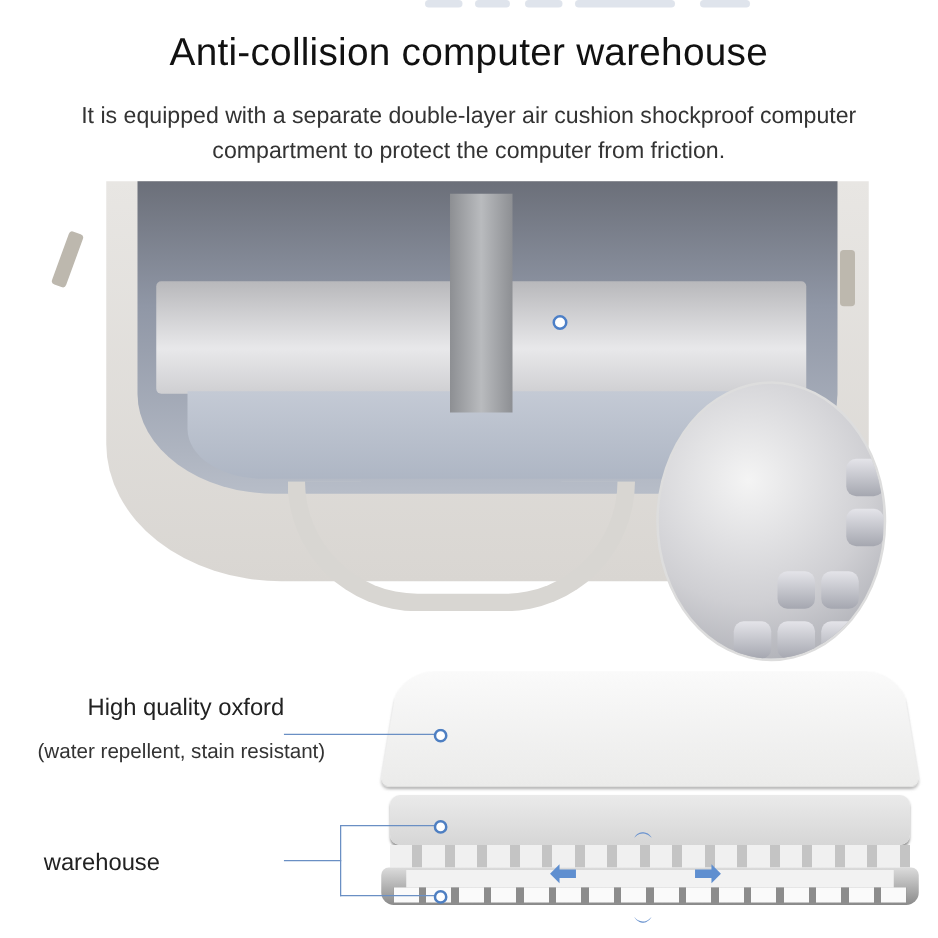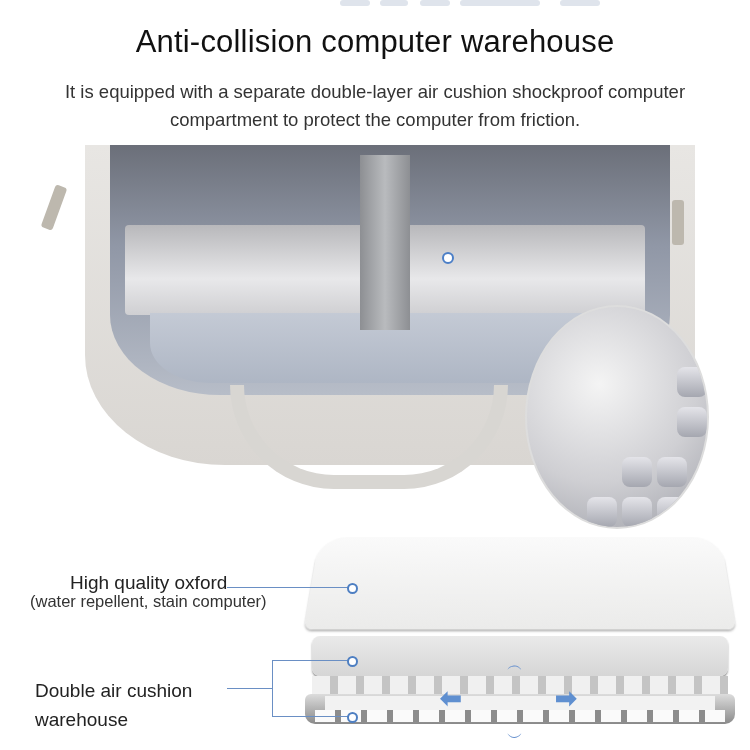--- a/index.html
+++ b/index.html
@@ -12,21 +12,21 @@
   .bag-body{position:absolute;left:45px;top:0;width:610px;height:320px;background:linear-gradient(#e8e6e3,#d9d6d2);border-radius:0 0 140px 140px/0 0 110px 110px;}
   .bag-inner{position:absolute;left:70px;top:0;width:560px;height:250px;background:linear-gradient(#6b6f79,#9097a6 40%,#b7bdc8);border-radius:0 0 110px 110px/0 0 80px 80px;}
   .laptop{position:absolute;left:85px;top:80px;width:520px;height:90px;background:linear-gradient(#b8b8bb,#e8e8ea 60%,#cfcfd2);border-radius:4px;}
   .lining{position:absolute;left:110px;top:168px;width:480px;height:70px;background:linear-gradient(#c4cad5,#aeb6c4);border-radius:0 0 60px 60px/0 0 40px 40px;}
   .strap{position:absolute;left:320px;top:10px;width:50px;height:175px;background:linear-gradient(90deg,#8d8f93,#b9bbbe 50%,#8d8f93);}
   .handle{position:absolute;left:190px;top:240px;width:250px;height:90px;border:14px solid #d8d6d2;border-top:none;border-radius:0 0 120px 120px;}
   .zip{position:absolute;width:12px;height:45px;background:#bdb8ae;border-radius:3px;}
   .marker{position:absolute;width:8px;height:8px;border-radius:50%;background:#fff;border:2px solid #4c7fc7;}
   .zoom-circle{position:absolute;left:485px;top:160px;width:180px;height:220px;border-radius:50%;background:radial-gradient(circle at 40% 35%,#f4f4f4,#cfcfd3 55%,#9ea0a8);border:2px solid #ddd;overflow:hidden;}
   .zoom-circle .pad{position:absolute;width:30px;height:30px;border-radius:8px;background:linear-gradient(#e4e4e9,#a5a7b0);}
-  .lbl1{position:absolute;left:70px;top:556px;font-size:19px;color:#222;margin-top:16px;}
+  .lbl1{position:absolute;left:70px;top:556px;font-size:19px;color:#222;}
   .lbl1b{position:absolute;left:30px;top:592px;font-size:16.5px;color:#333;}
   .lbl2{position:absolute;left:35px;top:676px;font-size:19px;line-height:29px;color:#222;}
   .line{position:absolute;background:#6a8fc4;}
   .dot{position:absolute;width:7px;height:7px;border-radius:50%;border:2px solid #4e7fc2;background:#fff;}
   .layer1{position:absolute;left:312px;top:533px;width:416px;height:97px;background:linear-gradient(#fafafa,#ebebea);border-radius:28px 28px 8px 8px;box-shadow:0 2px 2px #bbb;transform:perspective(400px) rotateX(18deg);}
   .layer2{position:absolute;left:312px;top:636px;width:416px;height:40px;background:linear-gradient(#eaeaea,#d6d6d6);border-radius:8px;box-shadow:0 2px 2px #999;}
   .layer3{position:absolute;left:312px;top:676px;width:416px;height:18px;background:repeating-linear-gradient(90deg,#f0f0f0 0 18px,#c4c4c4 18px 26px);}
   .layer4{position:absolute;left:305px;top:694px;width:430px;height:30px;background:linear-gradient(#dcdcdc,#8a8a8a);border-radius:6px 6px 10px 10px;}
   .layer4 .inner{position:absolute;left:20px;top:2px;width:390px;height:14px;background:#f2f2f2;}
   .layer4 .cells{position:absolute;left:10px;top:16px;width:410px;height:12px;background:repeating-linear-gradient(90deg,#fafafa 0 20px,#8c8c8c 20px 26px);}
@@ -62,23 +62,22 @@
       <div class="pad" style="left:130px;top:150px"></div>
     <div class="pad" style="left:60px;top:190px"></div>
       <div class="pad" style="left:95px;top:190px"></div>
       <div class="pad" style="left:130px;top:190px"></div>
     <div class="pad" style="left:150px;top:100px"></div>
       <div class="pad" style="left:150px;top:60px"></div>
   </div>
 </div>
 
 <div class="lbl1">High quality oxford</div>
-<div class="lbl1b">(water repellent, stain computer)</div>
+<div class="lbl1b">(water repellent, stain resistant)</div>
 <div class="lbl2">
-  <div>Double air cushion</div>
   <div>warehouse</div>
 </div>
 
 <div class="layer1"></div>
 <div class="layer2"></div>
 <div class="layer3"></div>
 <div class="layer4">
     <div class="inner"></div>
     <div class="cells"></div>
   </div>

